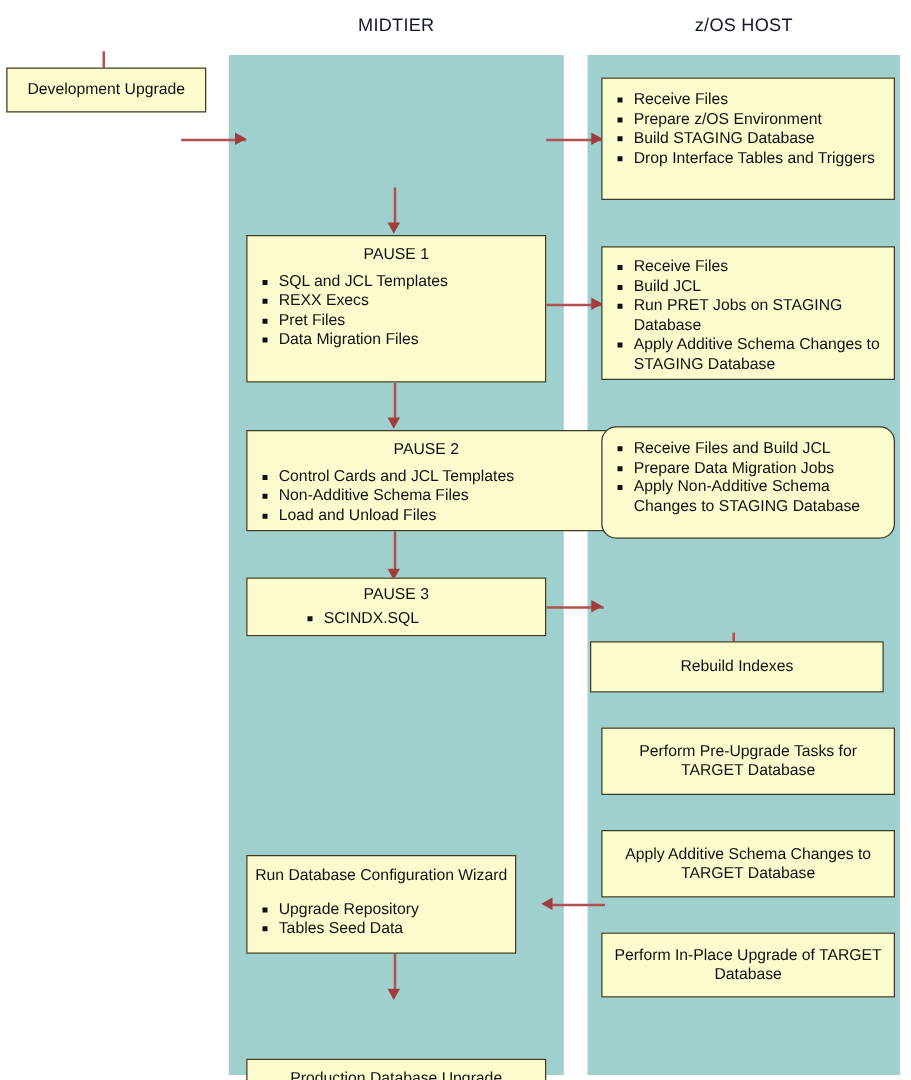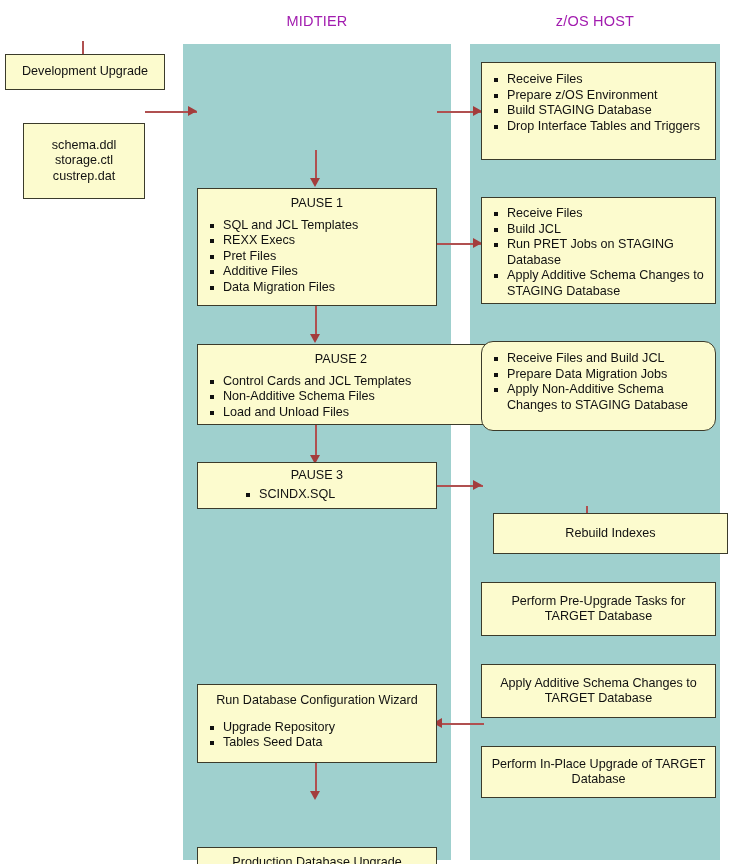--- a/index.html
+++ b/index.html
@@ -19,21 +19,21 @@
     overflow: hidden;
   }
   .lane {
     position: absolute;
     background: #9fd0ce;
   }
   .lane-title {
     position: absolute;
     text-align: center;
     font-size: 14.5px;
-    color: #a21caf;
+    color: #0f172a;
     letter-spacing: 0.2px;
     white-space: nowrap;
   }
   .node {
     position: absolute;
     background: #fcfbce;
     border: 1.5px solid #3b3b2b;
     box-sizing: border-box;
     box-shadow: 0 0 0 0 transparent;
   }
@@ -159,45 +159,37 @@
   <div class="conn conn-h" style="left:441px; top:723px; width:43px;"></div>
   <div class="arrow arrow-left" style="left:433px; top:718px;"></div>
 
   <div class="conn conn-v" style="left:315px; top:763px; height:30px;"></div>
   <div class="arrow arrow-down" style="left:310px; top:791px;"></div>
 
   <div class="node center-only" style="left:5px; top:6px; width:160px; height:36px;">
     <div class="heading">Development Upgrade</div>
   </div>
 
-  <div class="node center-only" style="left:23px; top:75px; width:122px; height:76px;">
-    <div class="heading">
-      <div>schema.ddl</div>
-      <div>storage.ctl</div>
-      <div>custrep.dat</div>
-    </div>
-  </div>
 
 
   <div class="node" style="left:481px; top:62px; width:235px; height:98px;">
     <ul class="body" style="padding-top:9px;">
       <li>Receive Files</li>
       <li>Prepare z/OS Environment</li>
       <li>Build STAGING Database</li>
       <li>Drop Interface Tables and Triggers</li>
     </ul>
   </div>
 
   <div class="node" style="left:197px; top:188px; width:240px; height:118px;">
     <div class="heading heading-pad">PAUSE 1</div>
     <ul class="body">
       <li>SQL and JCL Templates</li>
       <li>REXX Execs</li>
       <li>Pret Files</li>
-      <li>Additive Files</li>
       <li>Data Migration Files</li>
     </ul>
   </div>
 
   <div class="node" style="left:481px; top:197px; width:235px; height:107px;">
     <ul class="body" style="padding-top:8px;">
       <li>Receive Files</li>
       <li>Build JCL</li>
       <li>Run PRET Jobs on STAGING Database</li>
       <li>Apply Additive Schema Changes to STAGING Database</li>
@@ -221,37 +213,37 @@
     </ul>
   </div>
 
   <div class="node" style="left:197px; top:462px; width:240px; height:47px;">
     <div class="heading" style="padding-top:5px;">PAUSE 3</div>
     <ul class="body" style="padding-top:3px;margin-left:36px;">
       <li>SCINDX.SQL</li>
     </ul>
   </div>
 
-  <div class="node center-only" style="left:493px; top:465px; width:235px; height:41px;">
+  <div class="node center-only" style="left:472px; top:465px; width:235px; height:41px;">
     <div class="heading">Rebuild Indexes</div>
   </div>
 
   <div class="node center-only" style="left:481px; top:534px; width:235px; height:54px;">
     <div class="heading">Perform Pre-Upgrade Tasks for TARGET Database</div>
   </div>
 
   <div class="node center-only" style="left:481px; top:616px; width:235px; height:54px;">
     <div class="heading">Apply Additive Schema Changes to TARGET Database</div>
   </div>
 
   <div class="node center-only" style="left:481px; top:698px; width:235px; height:52px;">
     <div class="heading">Perform In-Place Upgrade of TARGET Database</div>
   </div>
 
-  <div class="node" style="left:197px; top:684px; width:240px; height:79px;">
+  <div class="node" style="left:197px; top:684px; width:216px; height:79px;">
     <div class="heading" style="padding-top:8px;">Run Database Configuration Wizard</div>
     <ul class="body" style="padding-top:11px;">
       <li>Upgrade Repository</li>
       <li>Tables Seed Data</li>
     </ul>
   </div>
 
   <div class="node center-only" style="left:197px; top:799px; width:240px; height:47px;">
     <div class="heading">Production Database Upgrade Completed</div>
   </div>

